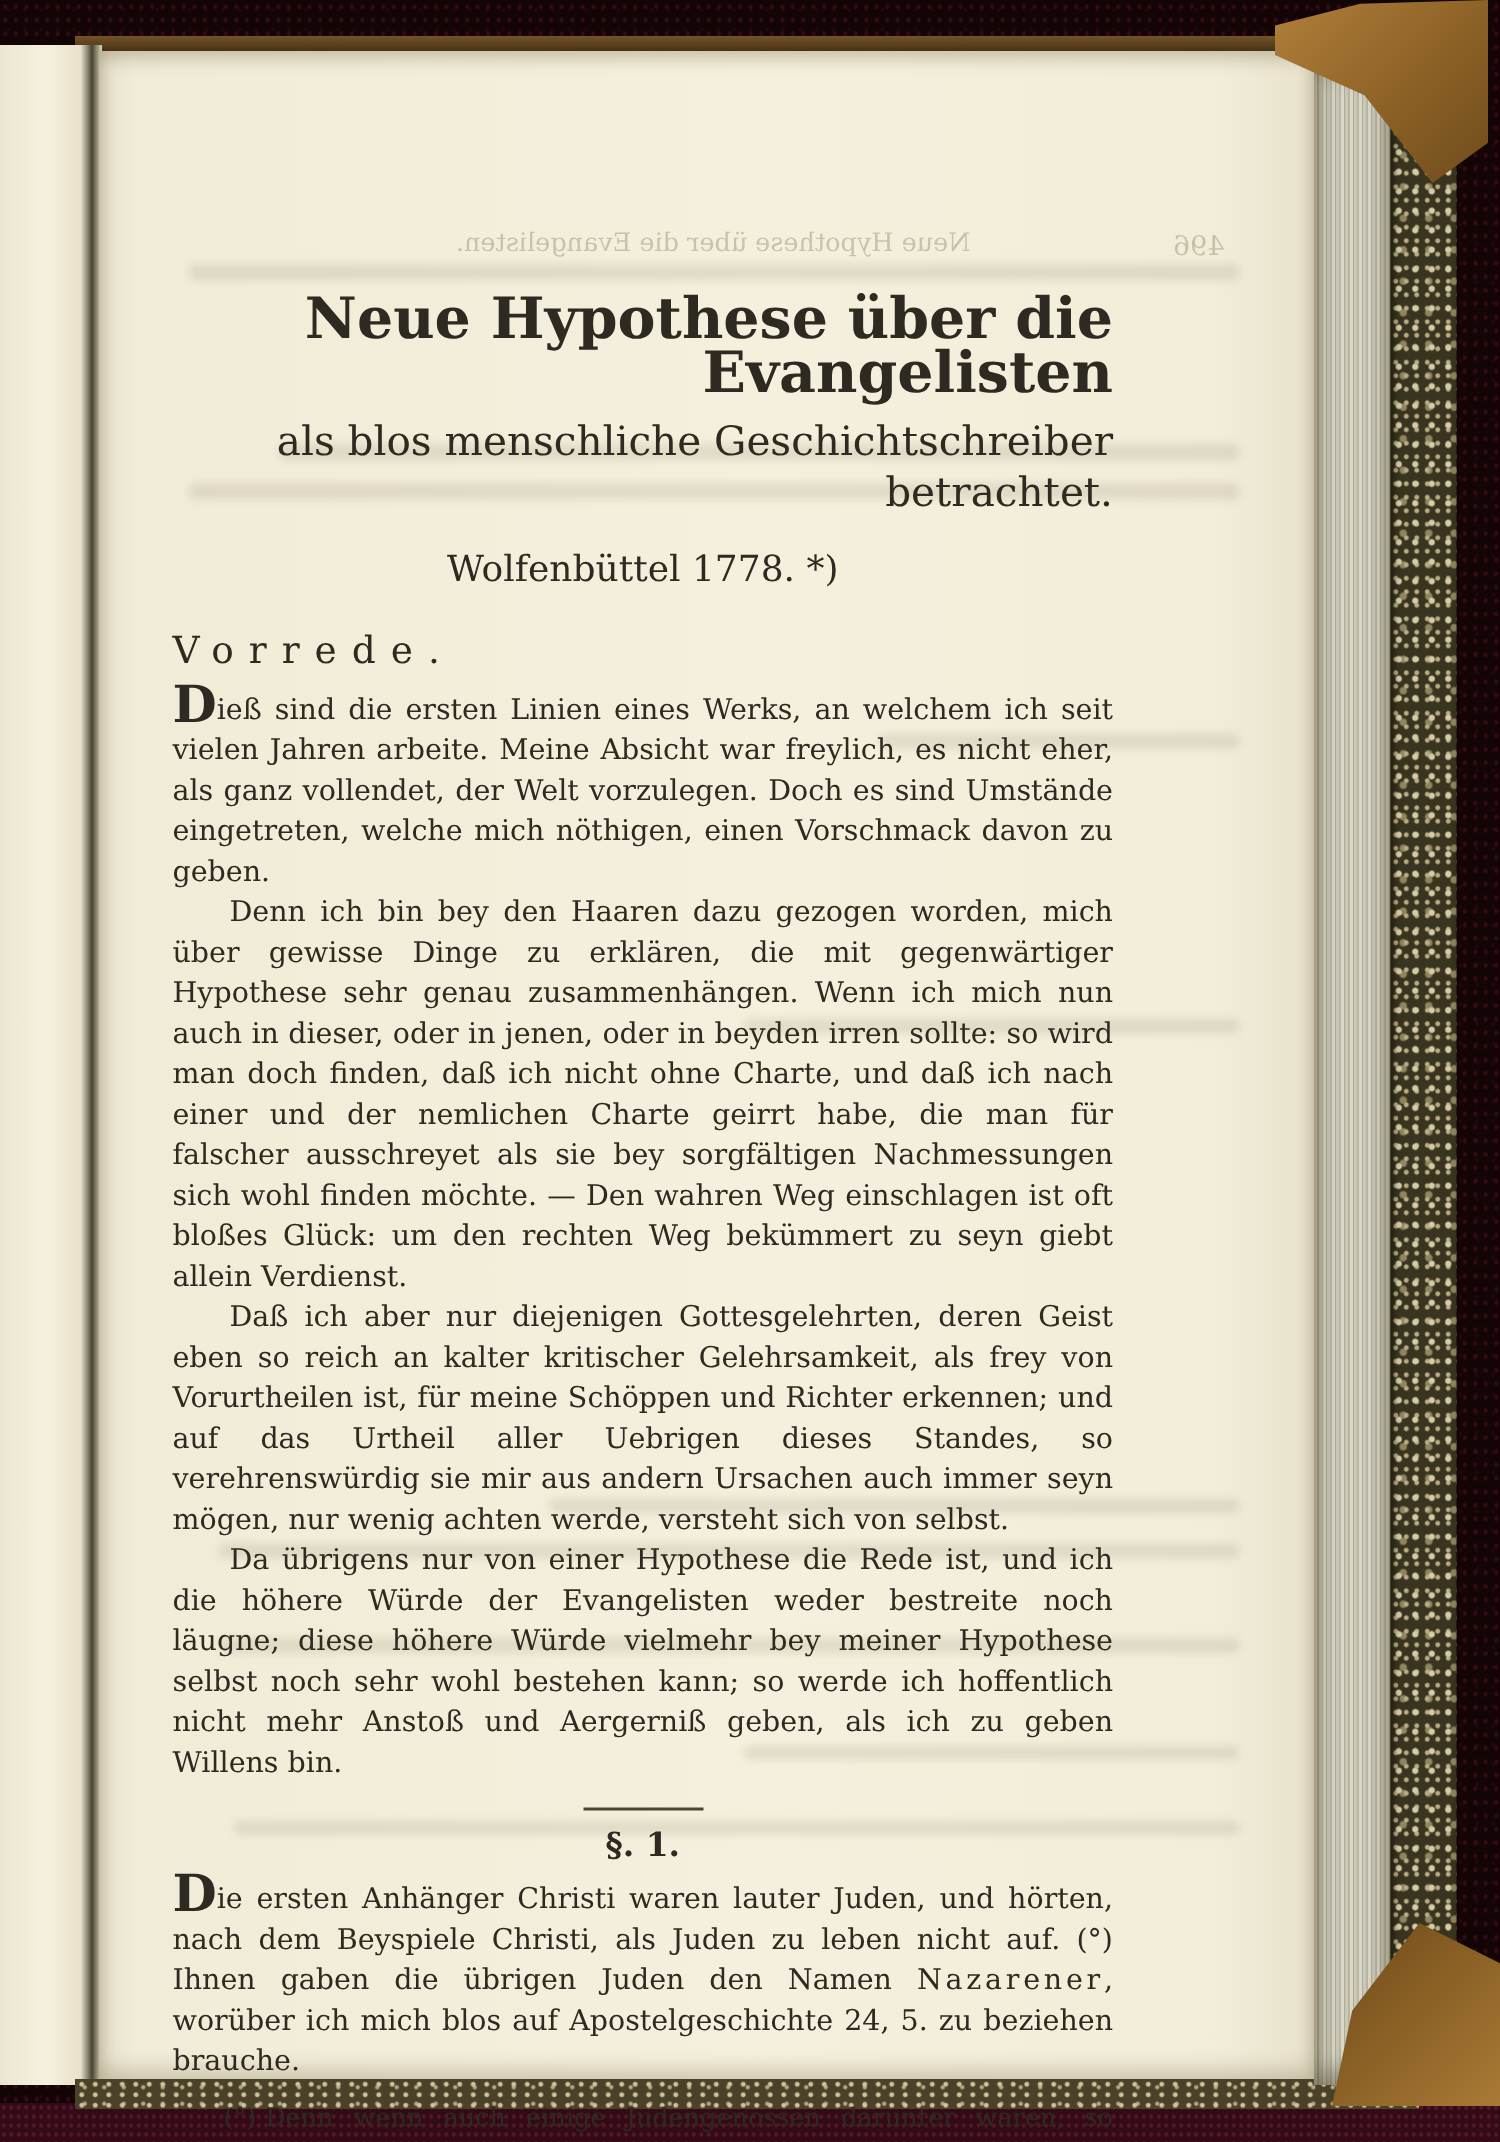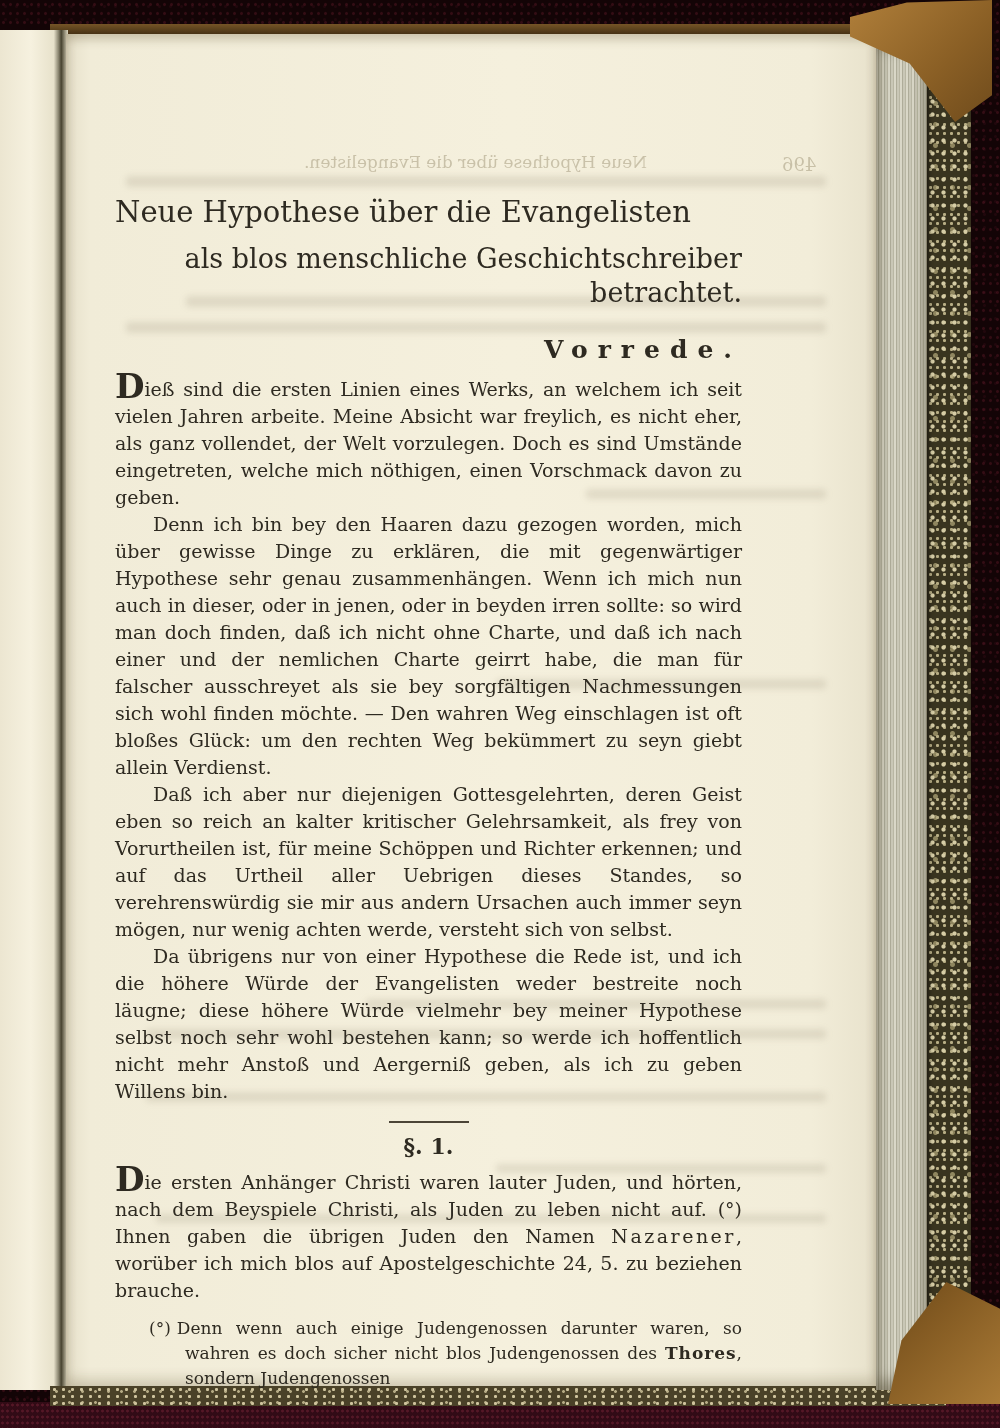--- a/index.html
+++ b/index.html
@@ -66,24 +66,24 @@
   }
   .corner-bottom{
     left:888px;top:1282px;width:112px;height:122px;
     clip-path:polygon(0 100%, 12% 48%, 52% 0, 100% 22%, 100% 100%);
     background:linear-gradient(315deg,#a97a36,#835a22 65%,#6b4819);
   }
   .text-block{
     position:absolute;left:49px;top:160px;width:627px;
     color:#2e2a21;
   }
-  .title1{font-size:29px;font-weight:normal;line-height:36px;text-align:left;margin:0;}
+  .title1{font-size:38px;font-weight:bold;line-height:36px;text-align:right;margin:0;}
   .title2{font-size:27px;line-height:34px;text-align:right;margin:12px 0 0;}
   .imprint{font-size:24px;line-height:30px;text-align:center;margin:18px 0 0;}
-  .vorrede-h{font-size:25px;line-height:32px;text-align:right;letter-spacing:10px;margin:24px 0 0;font-weight:bold;}
+  .vorrede-h{font-size:25px;line-height:32px;text-align:left;letter-spacing:10px;margin:24px 0 0;font-weight:normal;}
   .body-para{font-size:19px;line-height:27px;text-align:justify;margin:0;text-indent:38px;}
   .body-para.noindent{text-indent:0;margin-top:10px;}
   .dropcap{font-size:34px;line-height:0;position:relative;top:2px;font-weight:bold;}
   .section-rule{width:80px;height:2px;background:#4c4537;margin:16px auto 10px;}
   .section-h{font-size:22px;line-height:26px;text-align:center;margin:0 0 8px;font-weight:bold;}
   .nazarener{letter-spacing:2.5px;}
   .schwabacher{font-weight:bold;letter-spacing:1px;}
   .footnotes{margin-top:12px;font-size:17px;line-height:25px;}
   .fn1{padding-left:70px;text-indent:-36px;text-align:justify;margin:0;}
   .fn-marker{margin-right:6px;}
@@ -123,20 +123,21 @@
     <div class="smudge" style="left:300px;top:965px;width:460px;height:10px;"></div>
     <div class="smudge" style="left:80px;top:995px;width:680px;height:10px;"></div>
     <div class="smudge" style="left:80px;top:1058px;width:680px;height:10px;"></div>
     <div class="smudge" style="left:430px;top:1130px;width:330px;height:9px;"></div>
     <div class="smudge" style="left:90px;top:1180px;width:670px;height:9px;"></div>
 
     <div class="text-block">
 
       <h1 class="title1">Neue Hypothese über die Evangelisten</h1>
       <div class="title2">als blos menschliche Geschichtschreiber betrachtet.</div>
+      <div class="imprint">Wolfenbüttel 1778. *)</div>
 
       <div class="vorrede-h">Vorrede.</div>
 
       <p class="body-para noindent"><span class="dropcap">D</span><span>ieß sind die ersten Linien eines Werks, an welchem ich seit vielen Jahren arbeite.  Meine Absicht war freylich, es nicht eher, als ganz vollendet, der Welt vorzulegen.  Doch es sind Umstände eingetreten, welche mich nöthigen, einen Vorschmack davon zu geben.</span></p>
 
       <p class="body-para">Denn ich bin bey den Haaren dazu gezogen worden, mich über gewisse Dinge zu erklären, die mit gegenwärtiger Hypothese sehr genau zusammenhängen.  Wenn ich mich nun auch in dieser, oder in jenen, oder in beyden irren sollte: so wird man doch finden, daß ich nicht ohne Charte, und daß ich nach einer und der nemlichen Charte geirrt habe, die man für falscher ausschreyet als sie bey sorgfältigen Nachmessungen sich wohl finden möchte. — Den wahren Weg einschlagen ist oft bloßes Glück: um den rechten Weg bekümmert zu seyn giebt allein Verdienst.</p>
 
       <p class="body-para">Daß ich aber nur diejenigen Gottesgelehrten, deren Geist eben so reich an kalter kritischer Gelehrsamkeit, als frey von Vorurtheilen ist, für meine Schöppen und Richter erkennen; und auf das Urtheil aller Uebrigen dieses Standes, so verehrenswürdig sie mir aus andern Ursachen auch immer seyn mögen, nur wenig achten werde, versteht sich von selbst.</p>
 
       <p class="body-para">Da übrigens nur von einer Hypothese die Rede ist, und ich die höhere Würde der Evangelisten weder bestreite noch läugne; diese höhere Würde vielmehr bey meiner Hypothese selbst noch sehr wohl bestehen kann; so werde ich hoffentlich nicht mehr Anstoß und Aergerniß geben, als ich zu geben Willens bin.</p>

